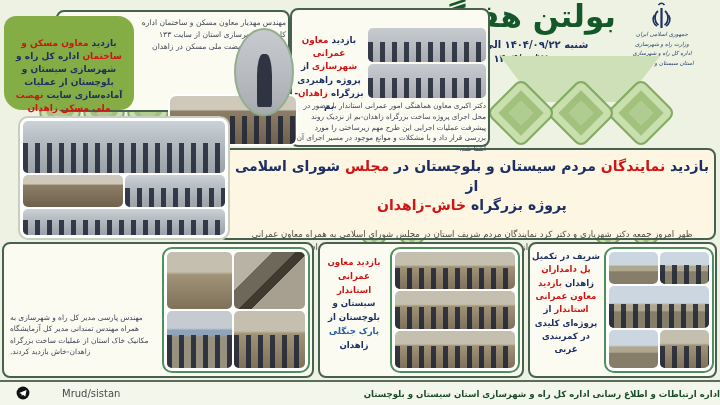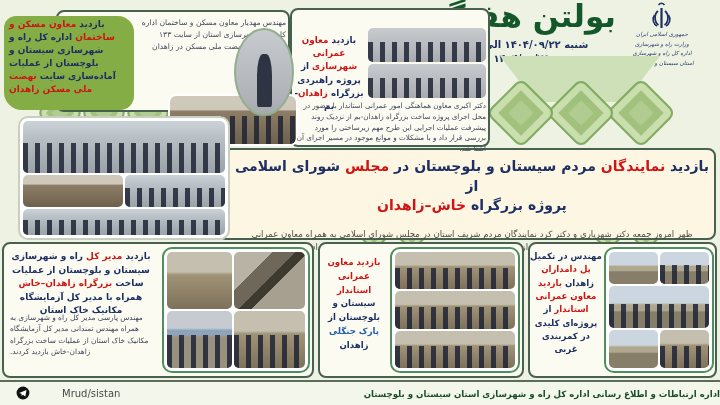--- a/index.html
+++ b/index.html
@@ -26,22 +26,22 @@
       clip-path:polygon(0 0,100% 0,78% 100%,22% 100%);z-index:0;}
 
   
   .box{position:absolute;background:#fbfbf1;border:2px solid #47604f;border-radius:8px;
        box-sizing:border-box;z-index:1;}
   .navy{color:#1d2f63;} .red{color:#d01414;} .blue{color:#1f5fa8;}
   .hl{font-weight:bold;text-align:center;position:absolute;z-index:3;}
   .body-txt{position:absolute;color:#3f4657;line-height:1.55;z-index:3;}
 
   .blob{position:absolute;left:4px;top:16px;width:130px;height:94px;z-index:3;
-        background:#84ad45;border-radius:12px 16px 14px 18px;padding:2px 5px;
-        box-sizing:border-box;font-size:9px;font-weight:bold;text-align:left;line-height:1.45;}
+        background:#84ad45;border-radius:12px 16px 14px 18px;padding:21px 5px;
+        box-sizing:border-box;font-size:9px;font-weight:bold;text-align:center;line-height:1.45;}
 
   
   .collage{position:absolute;background:#fff;border-radius:10px;box-sizing:border-box;
            padding:3px;display:flex;flex-direction:column;gap:2px;z-index:4;}
   .ph{position:relative;overflow:hidden;border-radius:5px;flex:1;}
   .ph.crowd::after{content:"";position:absolute;left:0;right:0;bottom:0;height:58%;
       background:repeating-linear-gradient(90deg,rgba(30,36,52,.85) 0 5px,rgba(30,36,52,0) 5px 12px);}
   .fog{background:linear-gradient(180deg,#c7cbd0 0%,#b7bbc0 55%,#a8abae 100%);}
   .dirt{background:linear-gradient(180deg,#cfc9bb 0%,#cfc9bb 28%,#8d7d66 32%,#6e614c 100%);}
   .group{background:linear-gradient(180deg,#ccd3d8 0%,#b9c1c7 30%,#9aa2a8 100%);}
@@ -141,44 +141,41 @@
   <div class="collage" style="left:18px;top:116px;width:212px;height:124px;border:2px solid #c9cfc0;">
     <div class="ph group crowd" style="flex:0 0 52px;"></div>
     <div style="display:flex;gap:2px;flex:0 0 32px;">
       <div class="ph group crowd"></div>
       <div class="ph dirt"></div>
     </div>
     <div class="ph group crowd"></div>
   </div>
 
   <div class="box" style="left:2px;top:242px;width:312px;height:136px;"></div>
-  <div class="hl" style="left:4px;top:250px;width:154px;font-size:9px;line-height:1.5;">
-    <span class="navy">بازدید </span><span class="red">مدیر کل</span><span class="navy"> راه و شهرسازی سیستان و بلوچستان از عملیات ساخت </span><span class="red">بزرگراه زاهدان–خاش</span><span class="navy"> همراه با مدیر کل آزمایشگاه مکانیک خاک استان</span>
-  </div>
   <div class="body-txt" style="left:10px;top:312px;width:142px;font-size:7.4px;text-align:left;">مهندس پارسی مدیر کل راه و شهرسازی به همراه مهندس تمندانی مدیر کل آزمایشگاه مکانیک خاک استان از عملیات ساخت بزرگراه زاهدان-خاش بازدید کردند.</div>
   <div class="collage" style="left:162px;top:247px;width:148px;height:126px;border:2px solid #4f8f5f;display:grid;grid-template-columns:1.1fr 1fr;grid-template-rows:1fr 1fr;gap:2px;">
     <div class="ph canal"></div>
     <div class="ph desert"></div>
     <div class="ph desert crowd"></div>
     <div class="ph road crowd"></div>
   </div>
 
   <div class="box" style="left:318px;top:242px;width:206px;height:136px;"></div>
   <div class="hl" style="left:320px;top:256px;width:68px;font-size:8.6px;line-height:1.6;">
     <span class="red">بازدید معاون عمرانی استاندار</span><span class="navy"> سیستان و بلوچستان از </span><span class="blue">پارک جنگلی</span><span class="navy"> زاهدان</span>
   </div>
   <div class="collage" style="left:390px;top:247px;width:130px;height:126px;border:2px solid #4f8f5f;">
     <div class="ph desert crowd"></div>
     <div class="ph desert crowd"></div>
     <div class="ph desert crowd"></div>
   </div>
 
   <div class="box" style="left:528px;top:242px;width:189px;height:136px;"></div>
   <div class="hl" style="left:530px;top:250px;width:72px;font-size:8.6px;line-height:1.55;">
-    <span class="navy">مهندس در تکمیل </span><span class="red">پل دامداران</span><span class="navy"> زاهدان </span><span class="red">بازدید معاون عمرانی استاندار</span><span class="navy"> از پروژه‌ای کلیدی در </span><span class="navy">کمربندی غربی</span>
+    <span class="navy">شریف در تکمیل </span><span class="red">پل دامداران</span><span class="navy"> زاهدان </span><span class="red">بازدید معاون عمرانی استاندار</span><span class="navy"> از پروژه‌ای کلیدی در </span><span class="navy">کمربندی غربی</span>
   </div>
   <div class="collage" style="left:604px;top:247px;width:110px;height:126px;border:2px solid #4f8f5f;">
     <div style="display:flex;gap:2px;flex:0 0 32px;">
       <div class="ph skybr crowd"></div>
       <div class="ph skybr"></div>
     </div>
     <div class="ph skybr crowd" style="flex:0 0 42px;"></div>
     <div style="display:flex;gap:2px;flex:1;">
       <div class="ph desert crowd"></div>
       <div class="ph skybr"></div>

